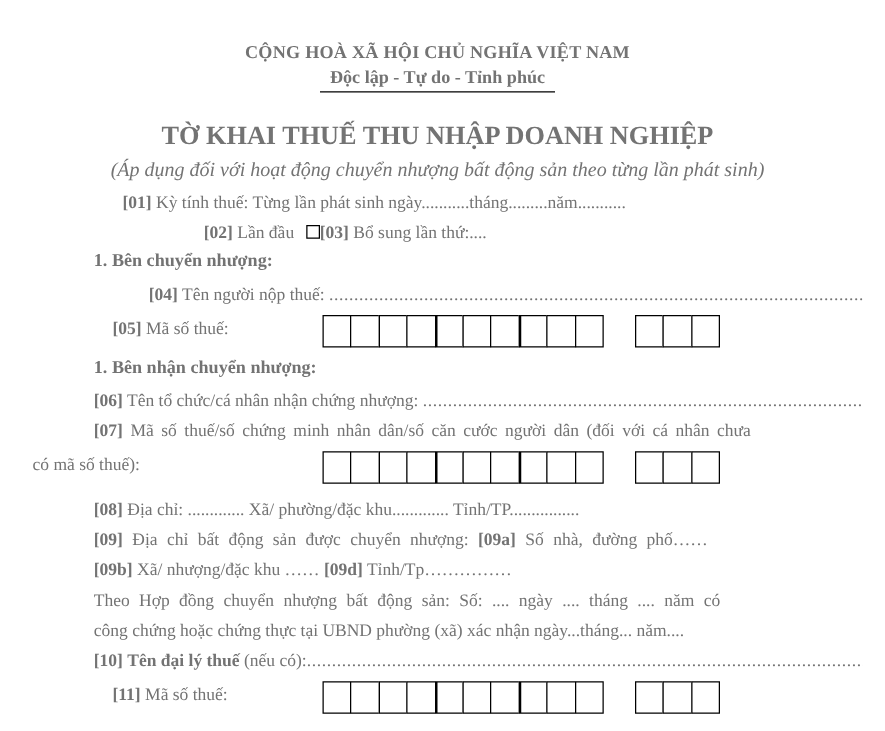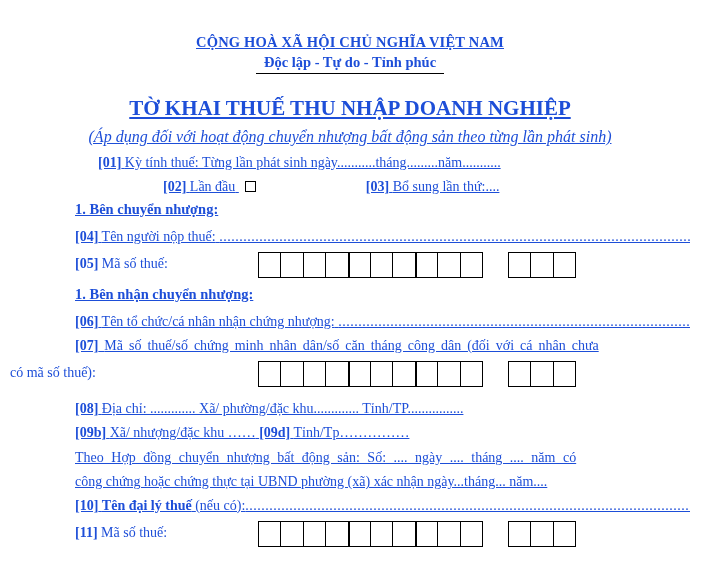--- a/index.html
+++ b/index.html
@@ -2,26 +2,25 @@
 <html><head>
 <meta charset="utf-8">
 <style>
   html, body { margin: 0; padding: 0; background: #ffffff; }
   * { box-sizing: border-box; }
   .page {
     position: relative;
     width: 708px;
     height: 585px;
     background: #ffffff;
-    color: #1d4ed8;
+    color: #737373;
     font-family: "Liberation Serif", "DejaVu Serif", serif;
     font-size: 14px;
     overflow: hidden;
     padding: 34px 18px 0 10px;
-    text-decoration: underline;
   }
   .center { text-align: center; }
   .bold { font-weight: bold; }
   .code { font-weight: bold; }
   .national-title { font-size: 14.5px; font-weight: bold; letter-spacing: 0.2px; margin-bottom: 3px; }
   .motto-wrap { margin-bottom: 22px; }
   .motto {
     display: inline-block;
     font-size: 14.5px; font-weight: bold;
     border-bottom: 1.4px solid #000;
@@ -42,37 +41,37 @@
   .ws2 { word-spacing: 2.5px; }
   .ws4 { word-spacing: 4px; }
   .checkbox {
     display: inline-block;
     width: 11px; height: 11px;
     border: 1px solid #000;
     vertical-align: -1px;
     margin-left: 6px;
   }
   .boxrow-line { position: relative; height: 30px; margin-bottom: 5px; }
-  .boxrow-label { position: absolute; left: 65px; top: 5px; }
-  .boxrow-label.noindent { left: 0; }
+  .boxrow-label { position: absolute; left: 80px; top: 5px; }
+  .boxrow-label.noindent { left: 16px; }
   .box-groups { position: absolute; left: 248px; top: 1px; display: flex; }
   .group { display: flex; }
   .group + .group { margin-left: 25px; }
   .cell {
     width: 23.4px; height: 26px;
     border: 1px solid #000;
     margin-left: -1px;
     background: #fff;
   }
   .group .cell:first-child { margin-left: 0; }
   .group.main .cell:nth-child(5),
   .group.main .cell:nth-child(8) { border-left-width: 2px; }
   .two-cols { display: flex; }
   .gap150 { margin-left: 153px; }
-  .gap110 { margin-left: 110px; }
+  .gap110 { }
 </style>
 </head>
 <body>
 
 <div class="page">
 
   <div class="center national-title">CỘNG HOÀ XÃ HỘI CHỦ NGHĨA VIỆT NAM</div>
   <div class="center motto-wrap">
     <span class="motto">Độc lập - Tự do - Tỉnh phúc</span>
   </div>
@@ -93,21 +92,21 @@
     </span>
     <span class="gap110">
       <span class="code">[03]</span>
       <span>Bổ sung lần thứ:....</span>
     </span>
   </div>
 
   <div class="section-heading">1. Bên chuyển nhượng:</div>
 
   <div class="line indent flexline">
-    <span style="white-space:nowrap;">
+    <span style="white-space:nowrap;margin-left:44px;">
       <span class="code">[04]</span>
       <span>Tên người nộp thuế:</span>&nbsp;
     </span>
     <span class="fill">........................................................................................................................................................................</span>
   </div>
 
   <div class="boxrow-line">
     <span class="boxrow-label">
       <span class="code">[05]</span>
       <span>Mã số thuế:</span>
@@ -138,21 +137,21 @@
   <div class="line indent flexline">
     <span style="white-space:nowrap;">
       <span class="code">[06]</span>
       <span>Tên tổ chức/cá nhân nhận chứng nhượng:</span>&nbsp;
     </span>
     <span class="fill">........................................................................................................................................................................</span>
   </div>
 
   <div class="line indent ws2">
     <span class="code">[07]</span>
-    <span>Mã số thuế/số chứng minh nhân dân/số căn tháng công dân (đối với cá nhân chưa</span>
+    <span>Mã số thuế/số chứng minh nhân dân/số căn cước người dân (đối với cá nhân chưa</span>
   </div>
 
   <div class="boxrow-line">
     <span class="boxrow-label noindent">có mã số thuế):</span>
     <span class="box-groups">
       <span class="group main">
           <span class="cell"></span>
           <span class="cell"></span>
           <span class="cell"></span>
           <span class="cell"></span>
@@ -169,20 +168,26 @@
           <span class="cell"></span>
         </span>
     </span>
   </div>
 
   <div class="line indent" style="margin-top:9px;">
     <span class="code">[08]</span>
     <span>Địa chỉ: ............. Xã/ phường/đặc khu.............  Tỉnh/TP................</span>
   </div>
 
+  <div class="line indent ws4">
+    <span class="code">[09]</span>
+    <span>Địa chỉ bất động sản được chuyển nhượng:</span>
+    <span class="code">[09a]</span>
+    <span>Số nhà, đường phố……</span>
+  </div>
   <div class="line indent">
     <span class="code">[09b]</span>
     <span>Xã/ nhượng/đặc khu ……</span>
     <span class="code">[09d]</span>
     <span>Tỉnh/Tp……………</span>
   </div>
 
   <div class="line indent ws4" style="margin-top:6px;">Theo Hợp đồng chuyển nhượng bất động sản:  Số:  .... ngày  .... tháng .... năm có</div>
   <div class="line indent">công chứng hoặc chứng thực tại UBND phường (xã) xác nhận ngày...tháng... năm....</div>
 

